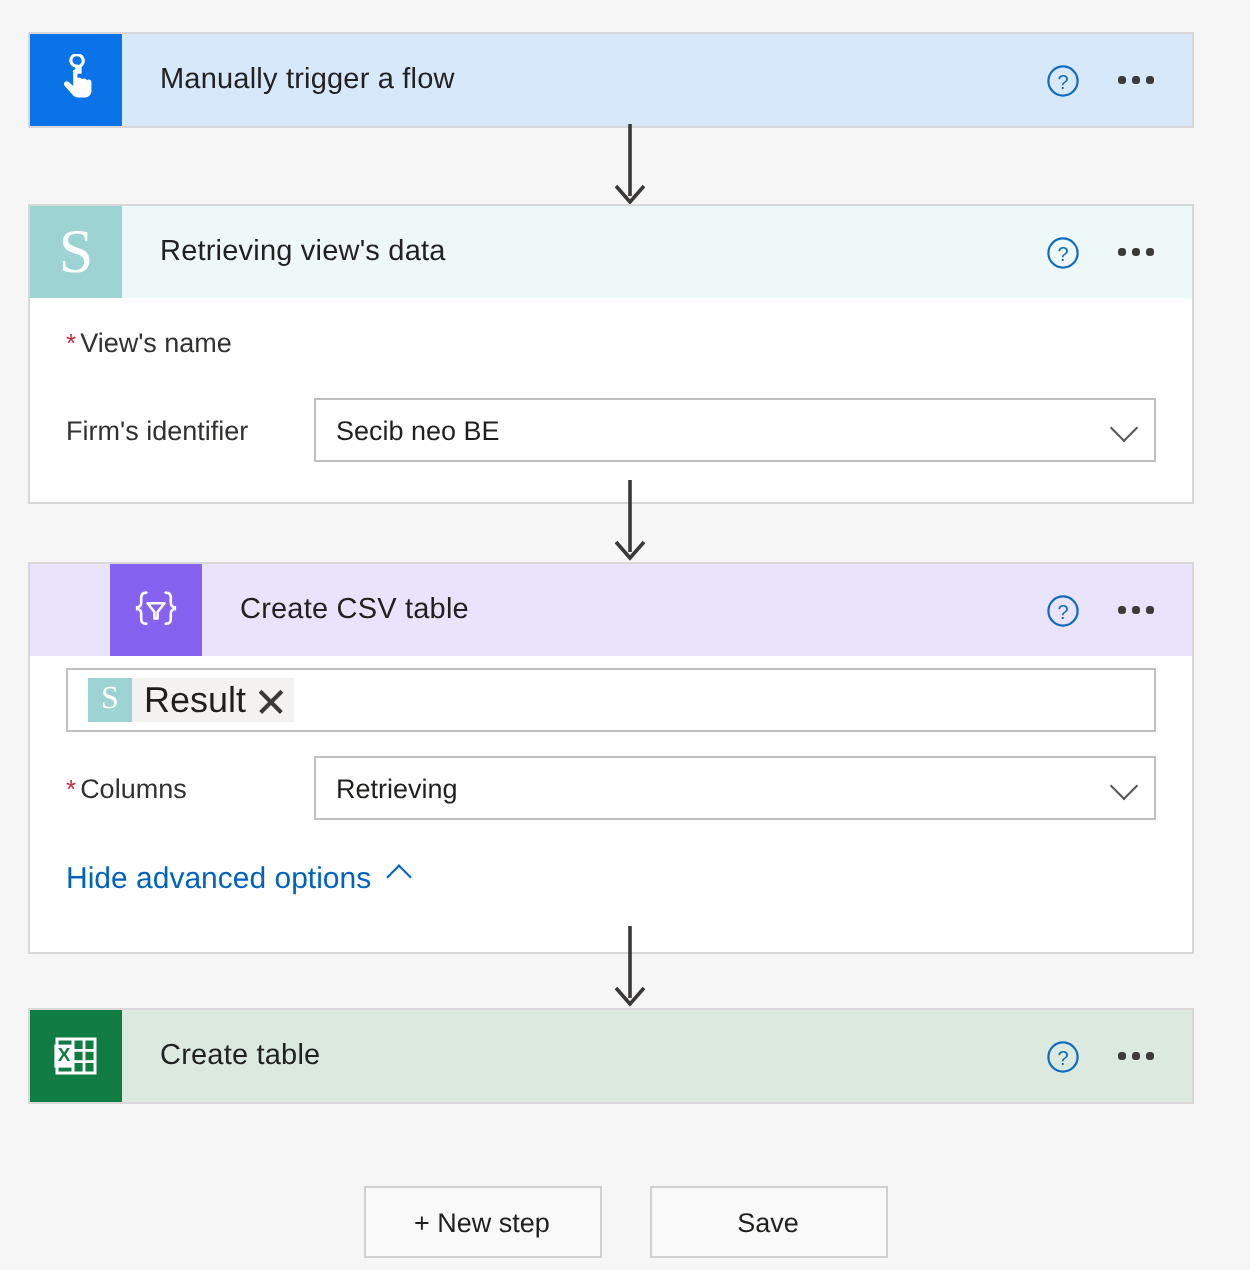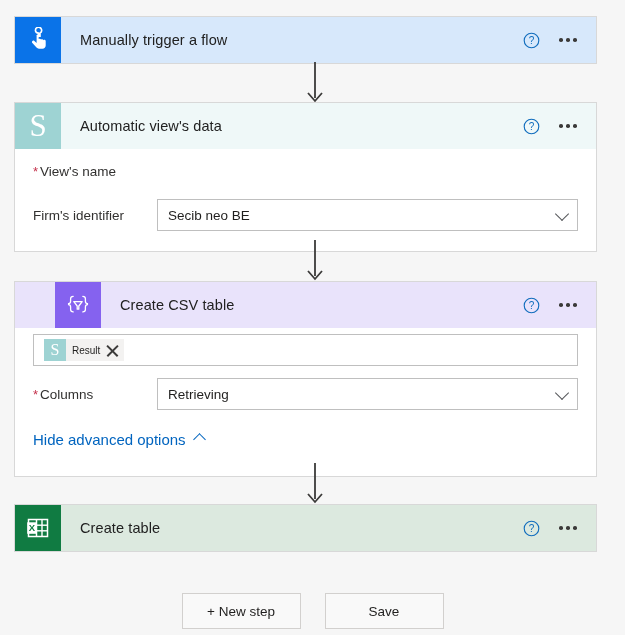--- a/index.html
+++ b/index.html
@@ -181,21 +181,21 @@
     background: #9ed3d3;
     display: flex;
     align-items: center;
     justify-content: center;
     font-family: "Liberation Serif", serif;
     font-size: 16px;
     color: #ffffff;
     line-height: 1;
   }
   .token-label {
-    font-size: 10px;
+    font-size: 18px;
     color: #201f1e;
     padding: 0 5px 0 6px;
     white-space: nowrap;
     text-align: right;
   }
   .token-x {
     width: 15px;
     height: 15px;
     position: relative;
   }
@@ -301,21 +301,21 @@
       <line x1="12" y1="0" x2="12" y2="36" stroke="#3b3a39" stroke-width="1.8"></line>
       <polyline points="5,31 12,39 19,31" fill="none" stroke="#3b3a39" stroke-width="1.8"></polyline>
     </svg>
   </div>
 
   <div class="card" style="top:102px;">
     <div class="card-header hdr-teal">
       <div class="card-icon ico-teal">
         <span class="glyph-s">S</span>
       </div>
-      <div class="card-title">Automatic view's data</div>
+      <div class="card-title">Retrieving view's data</div>
       <div class="header-actions">
         <div class="help-icon">
           <svg width="17" height="17" viewBox="0 0 17 17" aria-hidden="true">
             <circle cx="8.5" cy="8.5" r="7.3" fill="none" stroke="#0f6cbd" stroke-width="1.1"></circle>
             <text x="8.5" y="12.3" text-anchor="middle" font-family="Liberation Sans, sans-serif" font-size="10" fill="#0f6cbd">?</text>
           </svg>
         </div>
         <div class="ellipsis-icon">
           <i></i>
             <i></i>

